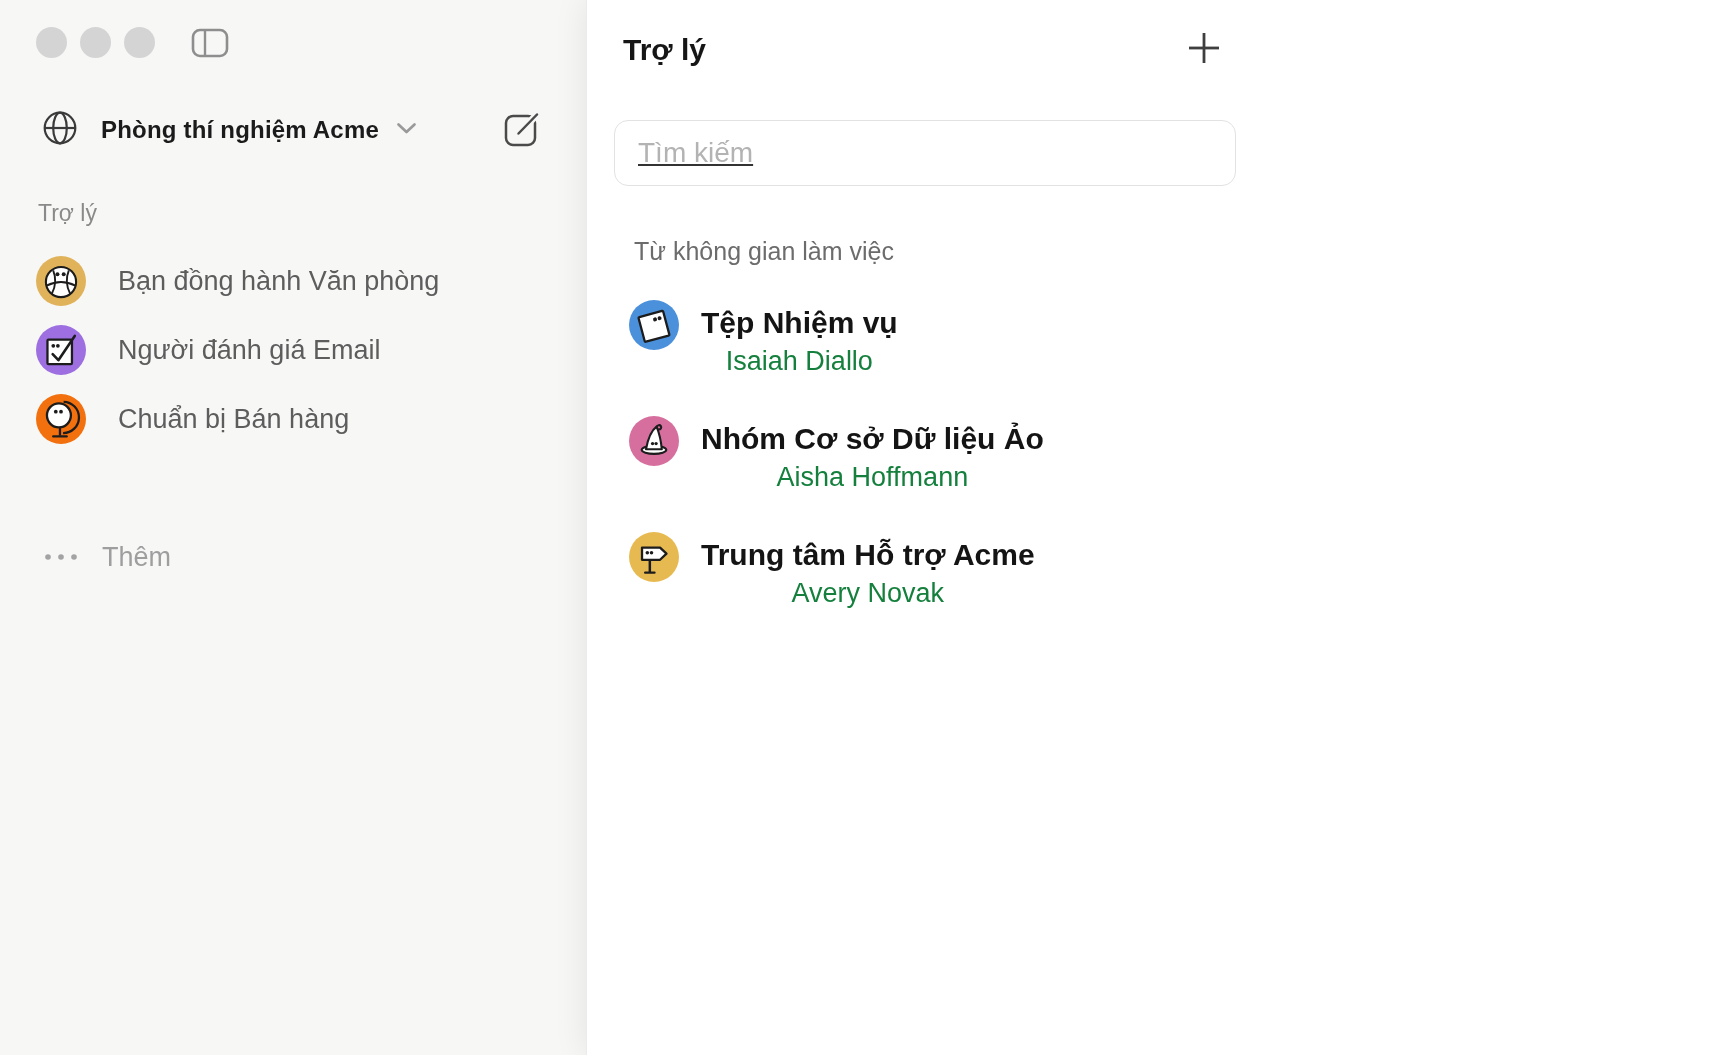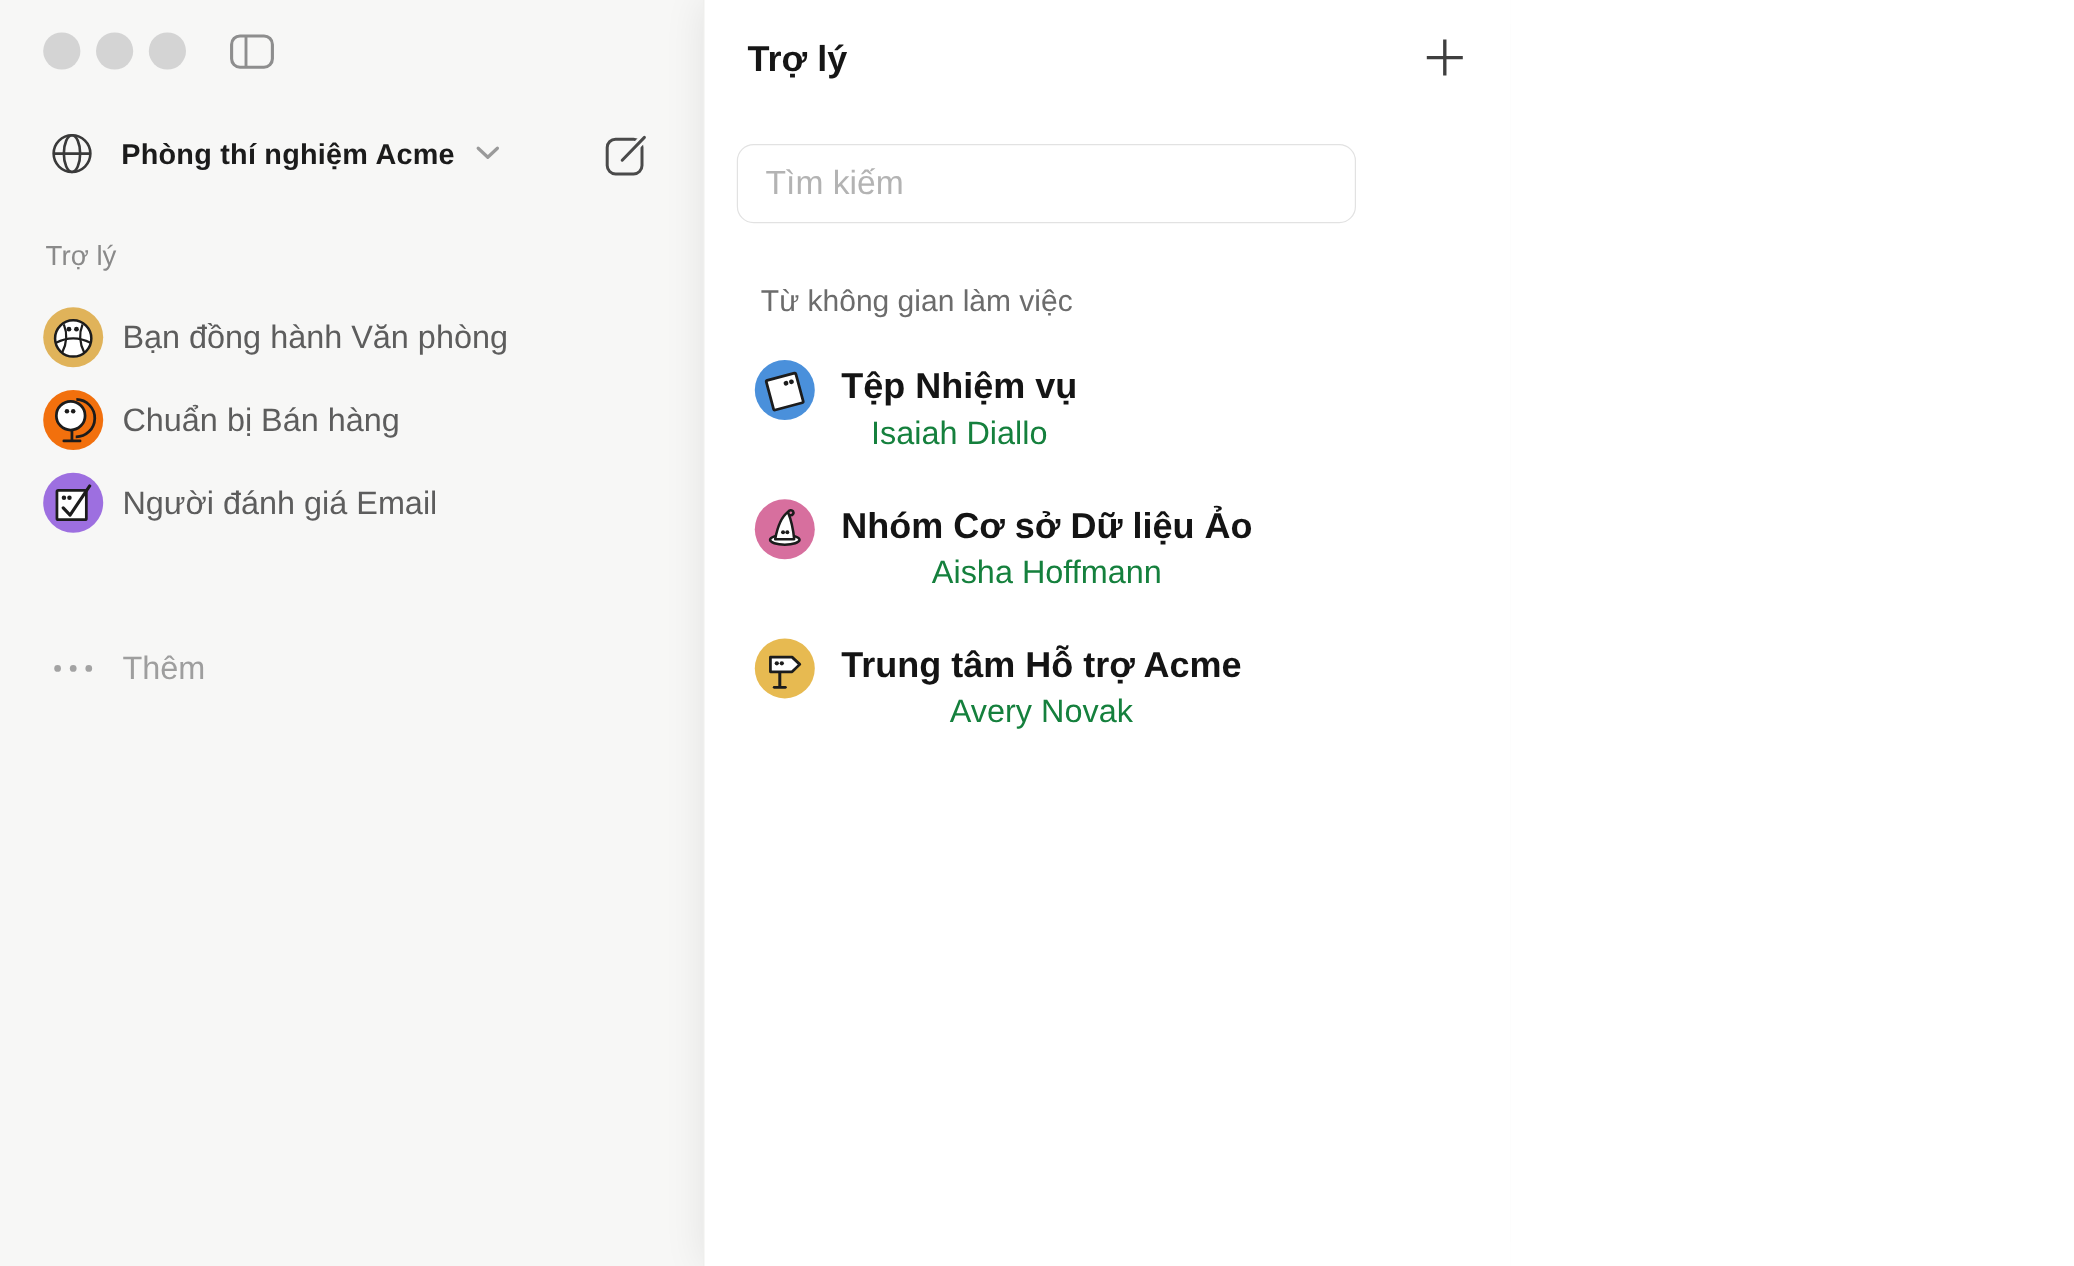--- a/index.html
+++ b/index.html
@@ -18,33 +18,33 @@
   .traffic-light{width:31px;height:31px;border-radius:50%;background:#d4d4d4;}
   .sidebar-toggle{position:absolute;left:191px;top:28px;width:38px;height:30px;cursor:pointer;}
   .workspace-row{position:absolute;left:42px;top:103px;height:54px;display:flex;align-items:center;cursor:pointer;}
   .workspace-globe{flex:0 0 auto;}
   .workspace-title{margin-left:23px;font-size:24px;font-weight:600;color:#1b1b1b;letter-spacing:.2px;white-space:nowrap;}
   .workspace-chevron{margin-left:17px;}
   .compose-btn{position:absolute;left:503px;top:108px;width:40px;height:40px;cursor:pointer;}
   .sidebar-section-label{position:absolute;left:38px;top:200px;font-size:23px;color:#8a8a8a;}
   .sidebar-list{position:absolute;left:36px;top:256px;width:520px;}
   .sidebar-item{display:flex;align-items:center;height:50px;margin-bottom:19px;cursor:pointer;}
-  .sidebar-item-label{margin-left:16px;font-size:27px;color:#5d5d5d;white-space:nowrap;}
+  .sidebar-item-label{margin-left:32px;font-size:27px;color:#5d5d5d;white-space:nowrap;}
   .more-row{display:flex;align-items:center;height:50px;cursor:pointer;}
   .more-ellipsis{width:50px;display:flex;justify-content:center;}
   .more-label{margin-left:16px;font-size:27px;color:#9e9e9e;}
 
   
   .panel{position:absolute;left:586px;top:0;width:673px;height:1055px;background:var(--panel-bg,#fff);
          box-shadow:0 0 32px rgba(0,0,0,.085);border-left:1px solid var(--divider,#ebebe9);}
   .panel-title{position:absolute;left:36px;top:33px;font-size:30px;font-weight:700;color:#161616;}
   .add-btn{position:absolute;left:598px;top:29px;width:38px;height:38px;cursor:pointer;}
-  .search-input{position:absolute;left:27px;top:120px;width:516px;height:66px;border:1.5px solid #e2e2e2;
+  .search-input{position:absolute;left:27px;top:120px;width:622px;height:66px;border:1.5px solid #e2e2e2;
                 border-radius:14px;background:#fff;font-family:inherit;font-size:28px;color:#333;
-                padding:0 23px;outline:none;}
+                padding:0 23px;outline:none;text-decoration:underline;}
   .search-input::placeholder{color:#b3b3b3;}
   .panel-section-label{position:absolute;left:47px;top:237px;font-size:25px;color:#6c6c6c;}
   .panel-list{position:absolute;left:42px;top:300px;width:600px;}
   .panel-item{display:flex;align-items:flex-start;margin-bottom:30px;height:86px;cursor:pointer;}
   .panel-item-text{margin-left:22px;padding-top:3px;}
   .panel-item-title{font-size:30px;font-weight:700;color:#141414;line-height:40px;white-space:nowrap;}
   .panel-item-subtitle{font-size:27px;color:#15803d;line-height:37px;white-space:nowrap;text-align:center;}
 
   .avatar{width:50px;height:50px;border-radius:50%;flex:0 0 auto;display:flex;align-items:center;justify-content:center;}
   .main-area{position:absolute;left:1259px;top:0;width:469px;height:1055px;background:#fff;}
@@ -150,35 +150,35 @@
           <div class="avatar" style="background: rgb(224, 179, 90);">
             <svg width="50" height="50" viewBox="0 0 48 48">
               <use href="#basketball-face-icon"></use>
             </svg>
           </div>
           <span class="sidebar-item-label">Bạn đồng hành Văn phòng</span>
         </div>
 
 
         <div class="sidebar-item">
+          <div class="avatar" style="background: rgb(157, 111, 224);">
+            <svg width="50" height="50" viewBox="0 0 48 48">
+              <use href="#checkmark-note-icon"></use>
+            </svg>
+          </div>
+          <span class="sidebar-item-label">Người đánh giá Email</span>
+        </div>
+
+        <div class="sidebar-item">
           <div class="avatar" style="background: rgb(242, 112, 13);">
             <svg width="50" height="50" viewBox="0 0 48 48">
               <use href="#desk-globe-face-icon"></use>
             </svg>
           </div>
           <span class="sidebar-item-label">Chuẩn bị Bán hàng</span>
-        </div>
-
-        <div class="sidebar-item">
-          <div class="avatar" style="background: rgb(157, 111, 224);">
-            <svg width="50" height="50" viewBox="0 0 48 48">
-              <use href="#checkmark-note-icon"></use>
-            </svg>
-          </div>
-          <span class="sidebar-item-label">Người đánh giá Email</span>
         </div>
       </div>
 
     <div class="sidebar-list" style="top:532px">
       <div class="more-row">
         <span class="more-ellipsis">
           <svg width="34" height="8" viewBox="0 0 34 8">
             <circle cx="4" cy="4" r="2.8" fill="#a3a3a3"></circle>
             <circle cx="17" cy="4" r="2.8" fill="#a3a3a3"></circle>
             <circle cx="30" cy="4" r="2.8" fill="#a3a3a3"></circle>

